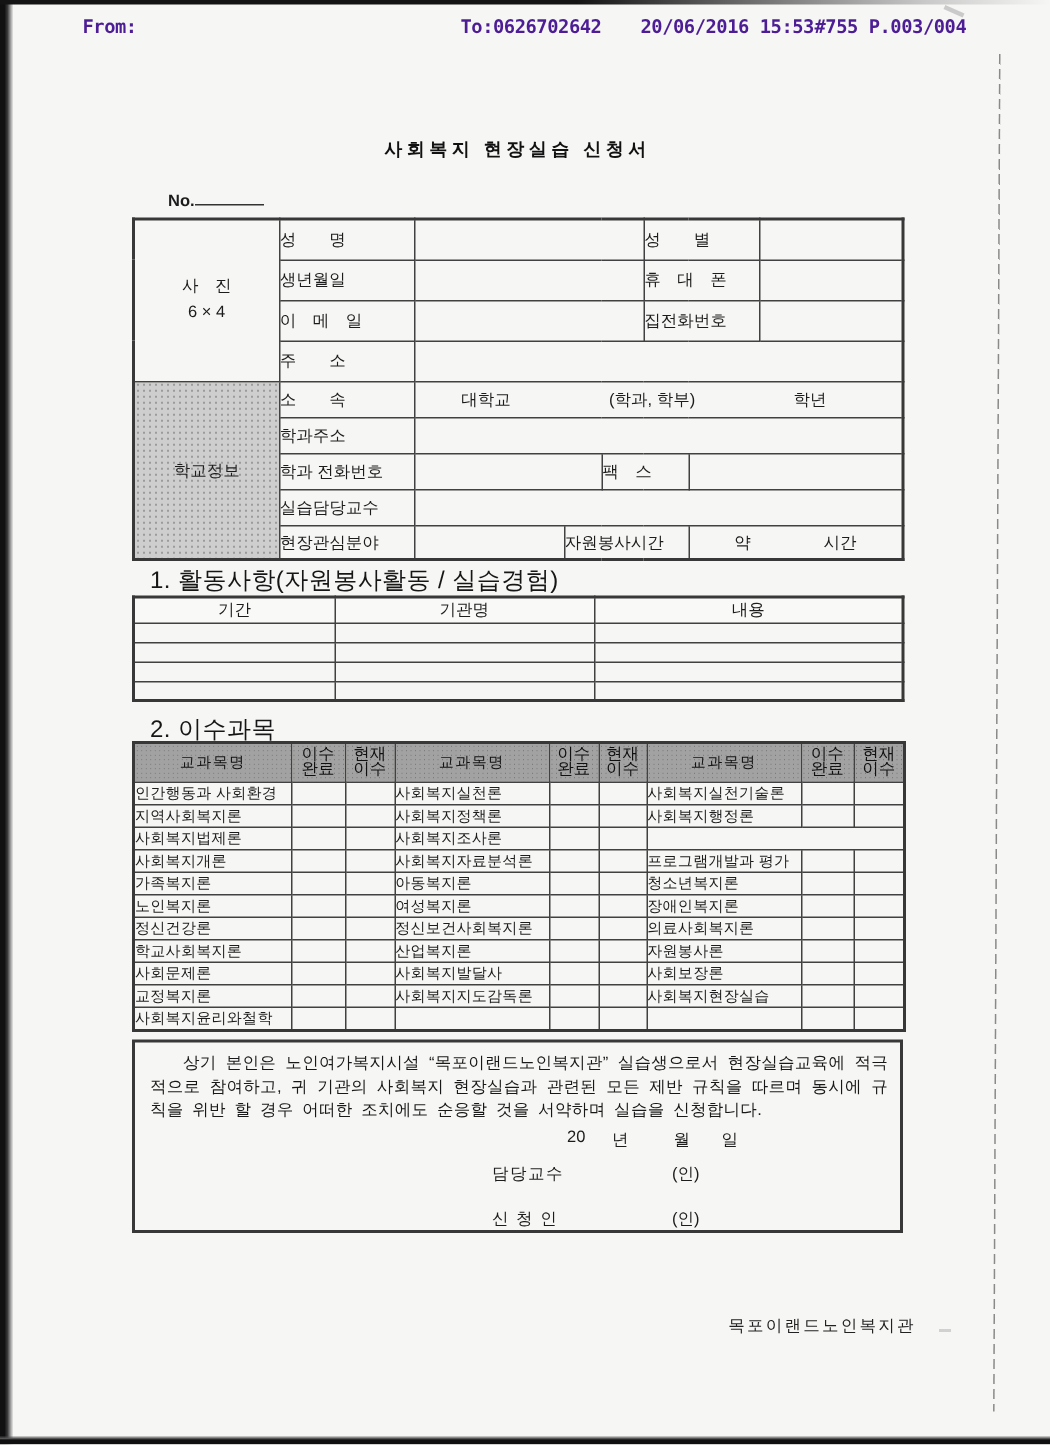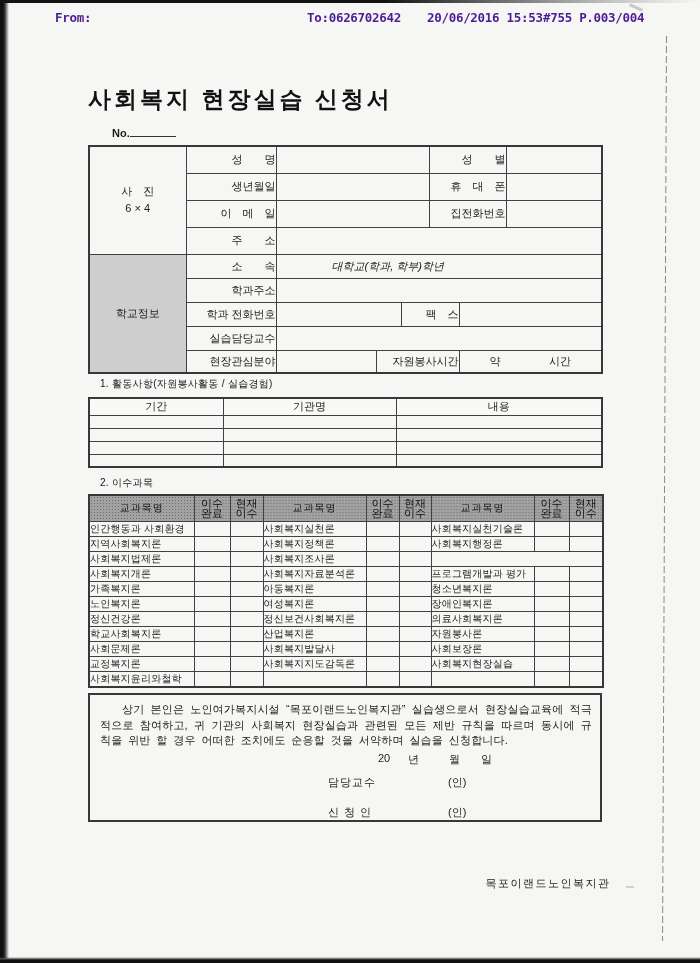--- a/index.html
+++ b/index.html
@@ -25,45 +25,45 @@
   .fax-header{position:absolute;top:10px;left:0;width:100%;height:20px;
     font-family:"DejaVu Sans Mono","Liberation Mono",monospace;font-size:12.5px;font-weight:bold;
     letter-spacing:-.3px;color:#4c1d95;}
   .fx{position:absolute;white-space:nowrap;}
   .fx-from{left:55px;}
   .fx-to{left:307px;}
   .fx-dt{left:427px;}
   .fx-pg{left:543px;}
 
   
-  .doc-title{position:absolute;left:88px;top:84px;width:514px;margin:0;
-    text-align:left;font-size:23px;font-weight:bold;letter-spacing:3px;color:#111;}
+  .doc-title{position:absolute;left:88px;top:91px;width:514px;margin:0;
+    text-align:center;font-size:12px;font-weight:bold;letter-spacing:3px;color:#111;}
   .no-row{position:absolute;left:112px;top:125px;font-size:11px;font-weight:bold;}
   .no-line{display:inline-block;width:46px;border-bottom:1px solid #333;height:11px;}
 
   
   table.tbl{border-collapse:collapse;table-layout:fixed;position:absolute;background:transparent;}
   table.tbl td,table.tbl th{border:1px solid #414141;padding:0;overflow:hidden;
     font-weight:normal;white-space:nowrap;}
   table.tbl{border:2px solid #383838;}
 
   
   .main-tbl{left:88px;top:145px;width:513px;}
   .main-tbl td{font-size:11px;}
-  .lbl{text-align:right;margin-top:16px;}
+  .lbl{text-align:left;margin-top:16px;}
   .photo-cell{text-align:center;font-size:11px;line-height:17px;}
   .school-cell{text-align:center;font-size:11px;
     background-color:#cecece;
     background-image:radial-gradient(#9b9b9b 22%,rgba(0,0,0,0) 24%);
     background-size:4px 4px;}
-  .aff{display:flex;justify-content:flex-start;padding:0 50px 0 55px;font-style:italic;}
+  .aff{display:flex;justify-content:space-between;padding:0 50px 0 31px;}
   .hrs{display:flex;justify-content:space-between;padding:0 30px;}
 
   
-  .sec-title{position:absolute;left:100px;font-size:10px;color:#161616;letter-spacing:.3px;}
+  .sec-title{position:absolute;left:100px;font-size:16px;color:#161616;letter-spacing:.3px;}
   .sec1-title{top:377px;}
   .sec2-title{top:476px;}
 
   
   .act-tbl{left:88px;top:397px;width:513px;}
   .act-tbl th{font-size:11px;font-weight:normal;text-align:center;background:#f9f9f7;}
 
   
   .crs-tbl{left:88px;top:494px;width:514px;font-size:10px;}
   .crs-tbl th{

